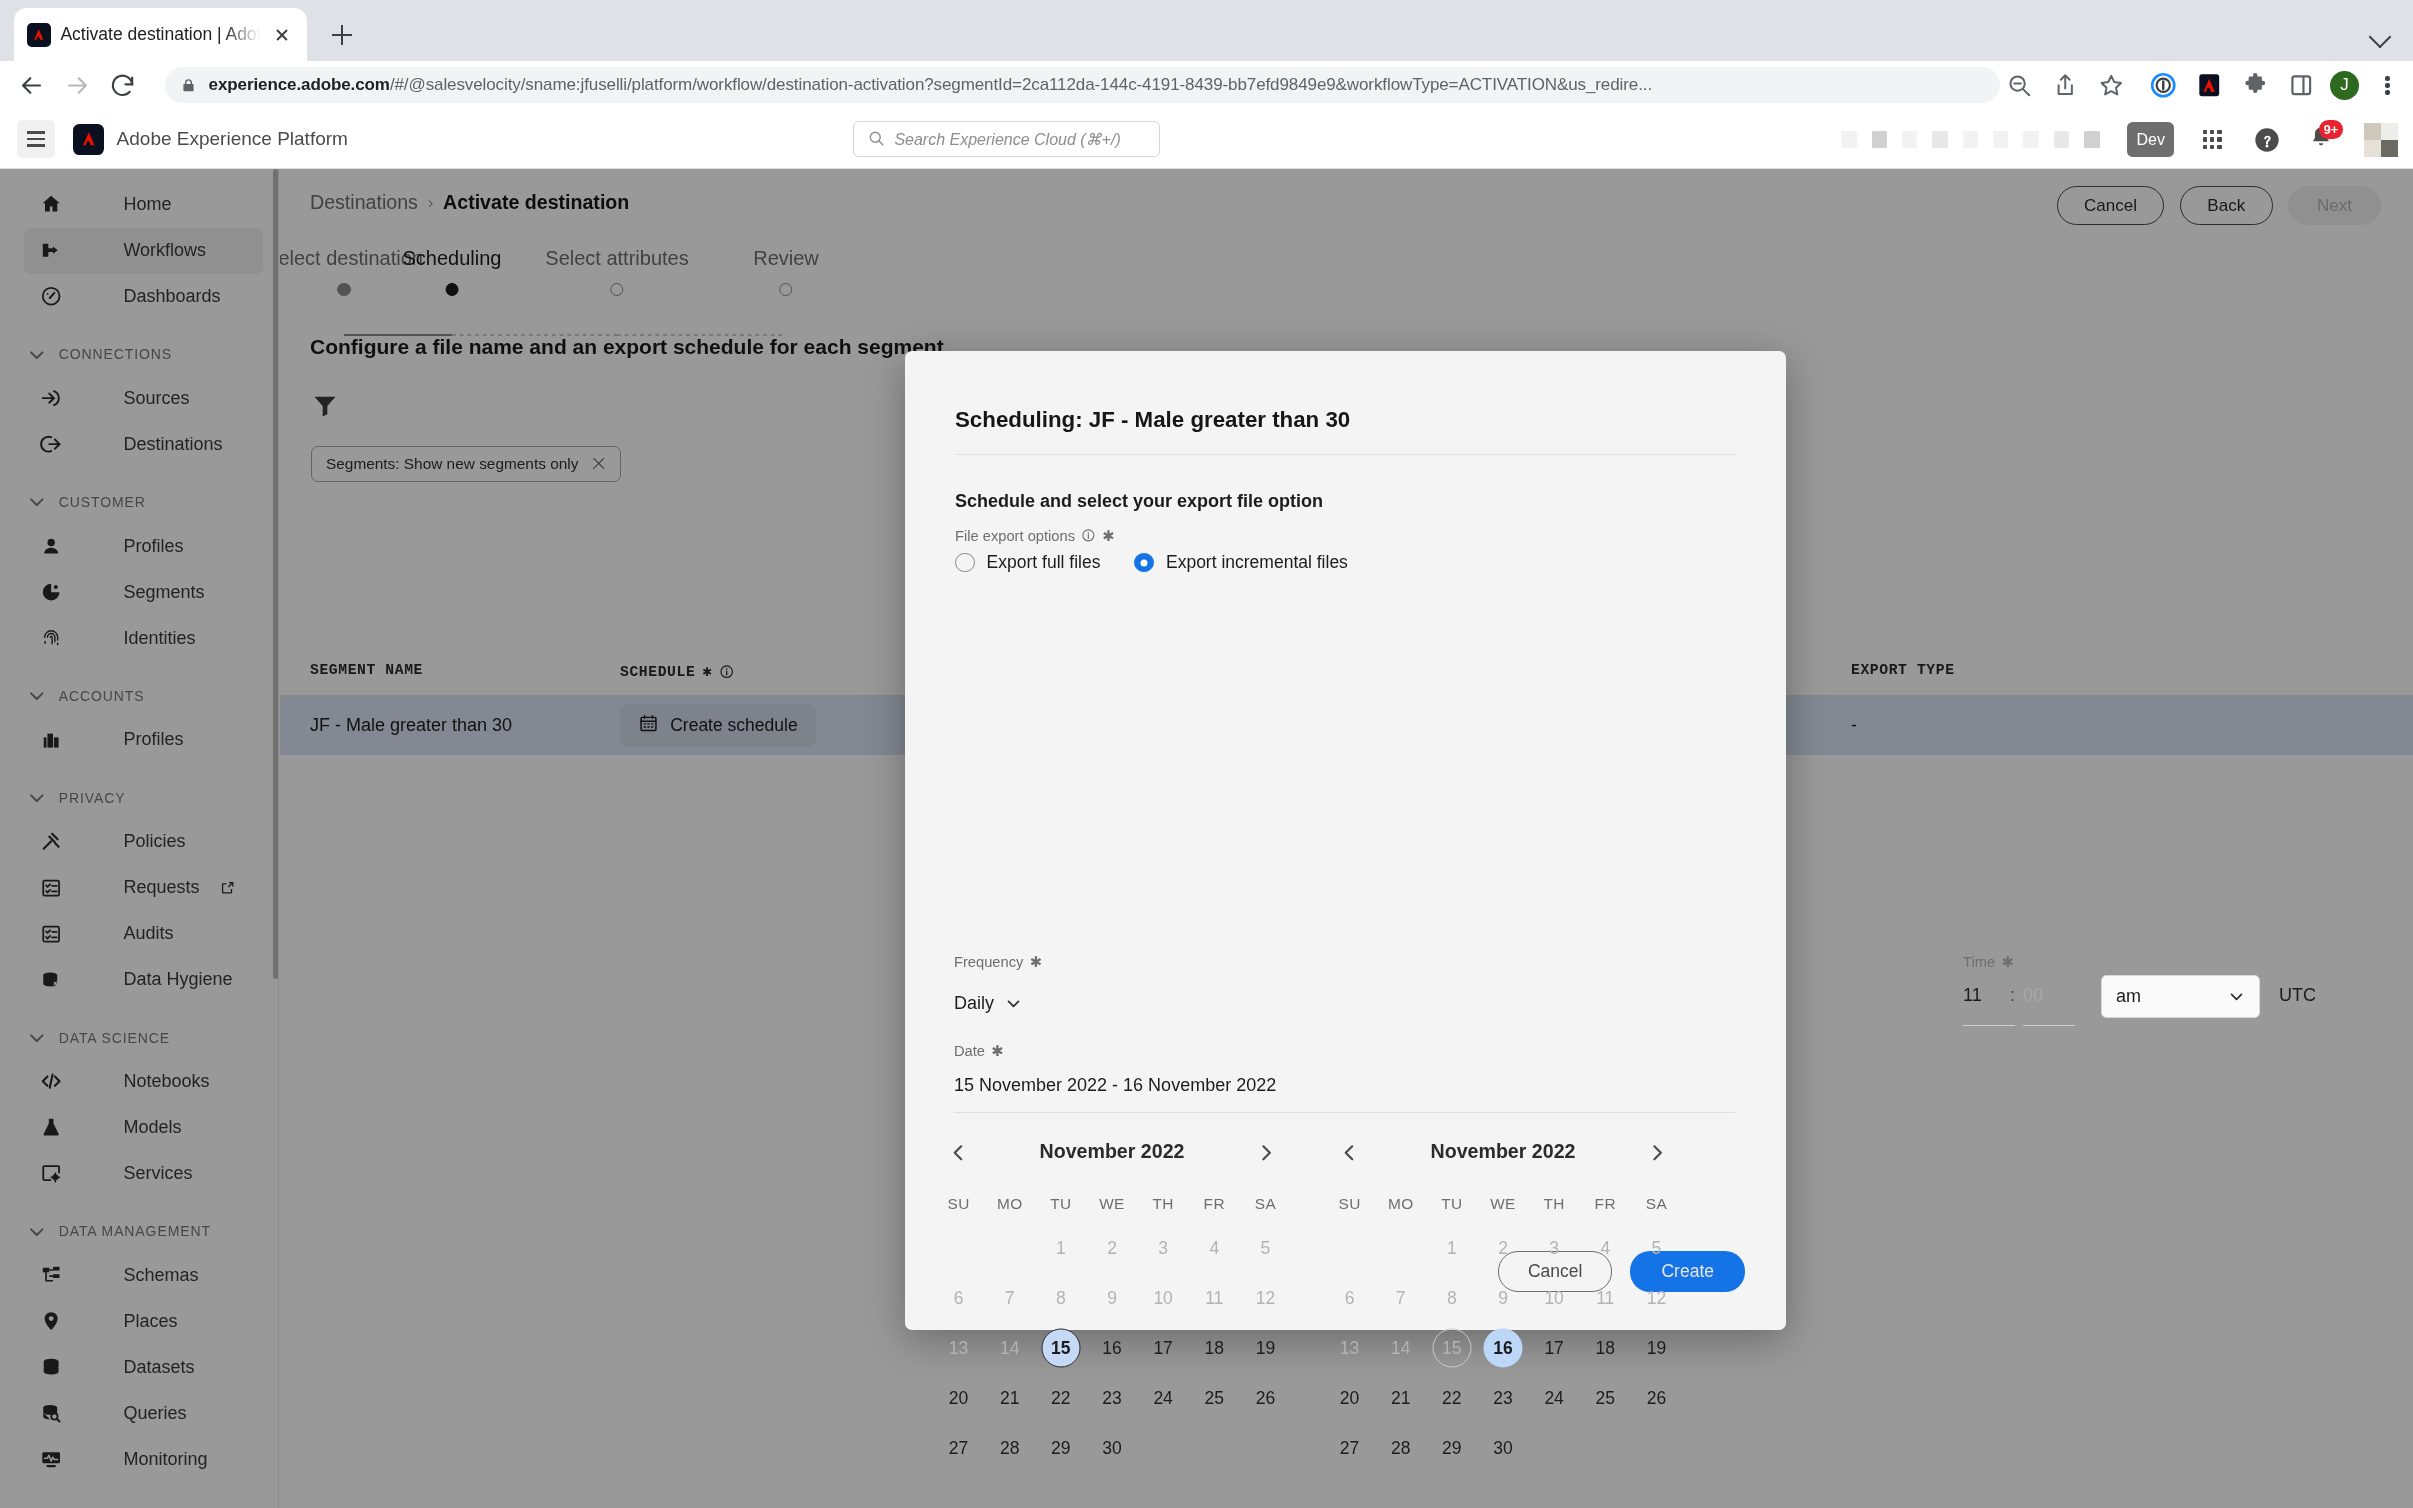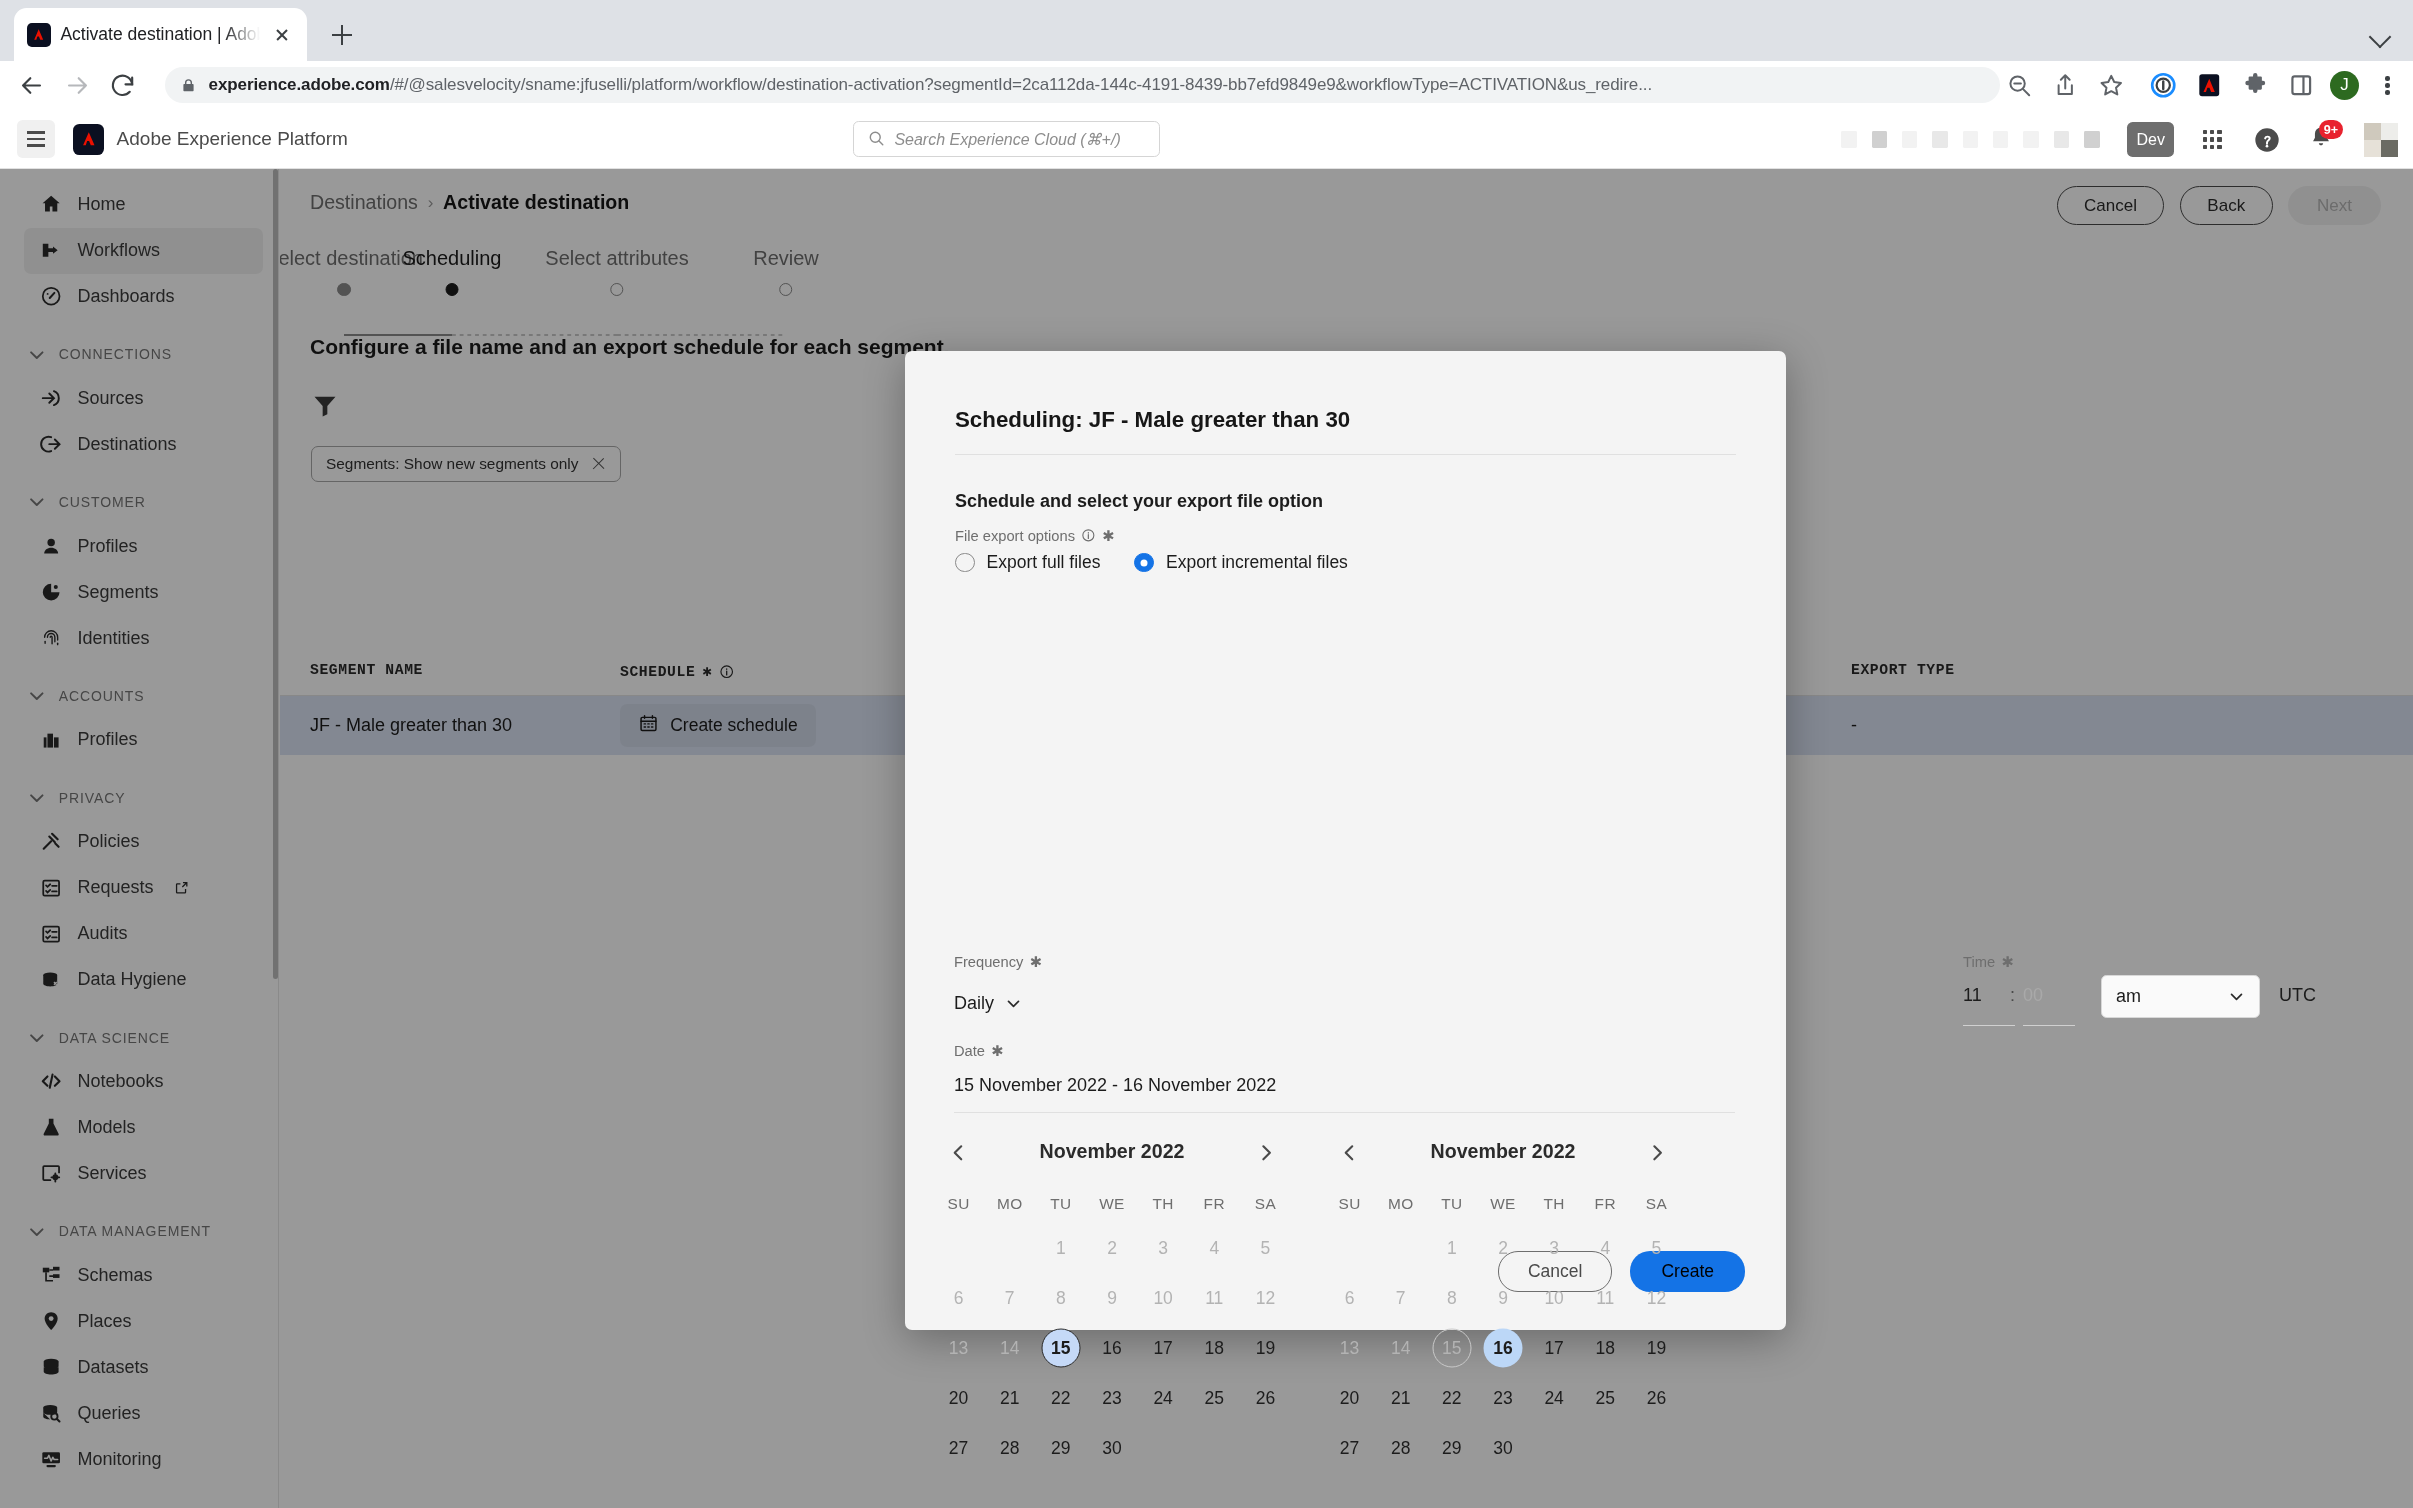--- a/index.html
+++ b/index.html
@@ -165,21 +165,21 @@
     background: #ffffff; border-right: 0.7px solid #e6e6e6; overflow: hidden;
     padding-top: 12.6px;
   }
   .nav-item {
     display: flex; align-items: center; gap: 14px; height: 46px;
     margin: 0 15.4px 0 24px; padding-left: 15.4px; border-radius: 7px; cursor: pointer;
   }
   .nav-item.active { background: #f1f1f1; }
   .nav-item .ico { width: 24px; height: 24px; flex: 0 0 auto; display: flex; align-items: center; justify-content: center; }
   .nav-item .ico svg { width: 22.3px; height: 22.3px; }
-  .nav-item .lbl { font-size: 18px; color: #3b3b3b; white-space: nowrap; }
+  .nav-item .lbl { font-size: 18px; color: #3b3b3b; white-space: nowrap; margin-left: 46px; }
   .nav-item .ext { width: 15.4px; height: 15.4px; margin-left: 7px; }
   .nav-group {
     display: flex; align-items: center; gap: 12.6px; height: 39px; margin: 15.4px 0 1.4px 26.5px;
     cursor: pointer;
   }
   .nav-group .chev { width: 19.6px; height: 19.6px; }
   .nav-group .glbl {
     font-size: 14px; letter-spacing: 0.9px; color: #767676; text-transform: uppercase; white-space: nowrap;
   }
   .sb-scrollbar {
@@ -377,21 +377,21 @@
   .day.ghost .mark { border: 1.4px solid #c9c9c9; background: transparent; }
 
   .modal-footer { position: absolute; right: 41px; bottom: 38px; display: flex; align-items: center; gap: 18px; }
   .btn-cancel {
     height: 41px; padding: 0 29px; border: 1.4px solid #6e6e6e; border-radius: 20px;
     background: transparent; font-size: 17.5px; color: #4a4a4a; cursor: pointer;
     font-family: "Liberation Sans", sans-serif;
   }
   .btn-primary {
     height: 41px; padding: 0 31px; border: none; border-radius: 20px;
-    background: #1473e6; font-size: 17.5px; color: #000000; cursor: pointer;
+    background: #1473e6; font-size: 17.5px; color: #e5e5e5; cursor: pointer;
     font-family: "Liberation Sans", sans-serif;
   }
 </style>
 </head>
 <body>
 
 <div class="browser-chrome">
   <div class="tabstrip">
     <div class="tab">
       <span class="tab-favicon">

